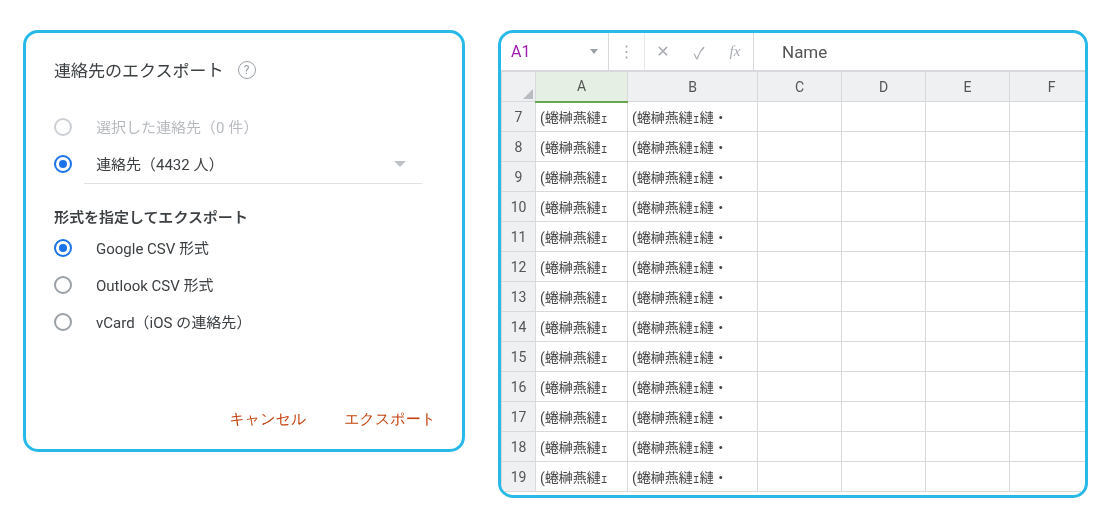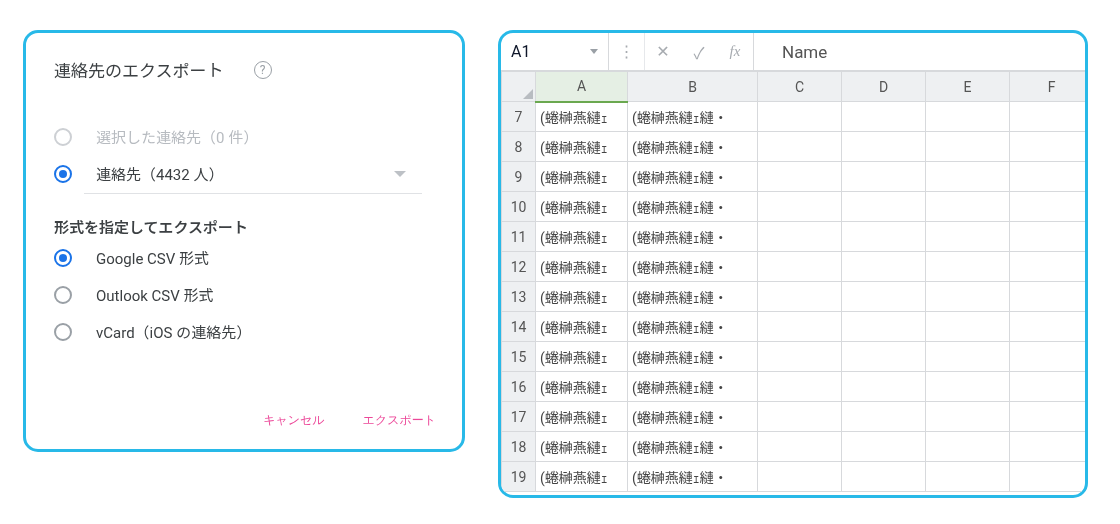--- a/index.html
+++ b/index.html
@@ -20,22 +20,22 @@
       height: 422px;
       border: 3px solid #28b9e8;
       border-radius: 15px;
       padding: 24px 22px 18px 22px;
       background: #ffffff;
       color: #3c4043;
     }
     .dialog-title-row {
       display: flex;
       align-items: center;
-      gap: 30px;
-      margin-bottom: 36px;
+      gap: 14px;
+      margin-bottom: 26px;
       padding-left: 6px;
     }
     .dialog-title {
       font-size: 17px;
       color: #3c4043;
     }
     .help-icon {
       width: 18px; height: 18px;
       border: 1.5px solid #9aa0a6;
       border-radius: 50%;
@@ -99,22 +99,22 @@
       margin-bottom: 2px;
       padding-left: 6px;
     }
     .dialog-buttons {
       position: absolute;
       right: 26px; bottom: 20px;
       display: flex;
       gap: 38px;
     }
     .text-button {
-      font-size: 12px;
-      color: #ec4899;
+      font-size: 15px;
+      color: #c2410c;
       background: none;
       border: none;
       cursor: pointer;
       text-align: right;
     }
 
     
     .sheet {
       position: absolute;
       left: 498px;
@@ -133,21 +133,21 @@
       align-items: stretch;
       height: 38px;
       border-bottom: 1px solid #d7d9dc;
     }
     .name-box {
       width: 108px;
       padding: 0 10px;
       display: flex;
       align-items: center;
       font-size: 16px;
-      color: #0f172a;
+      color: #a21caf;
       border-right: 1px solid #d7d9dc;
       position: relative;
     }
     .name-box-caret {
       margin-left: auto;
       width: 0; height: 0;
       border-left: 4px solid transparent;
       border-right: 4px solid transparent;
       border-top: 5px solid #9aa0a6;
     }

